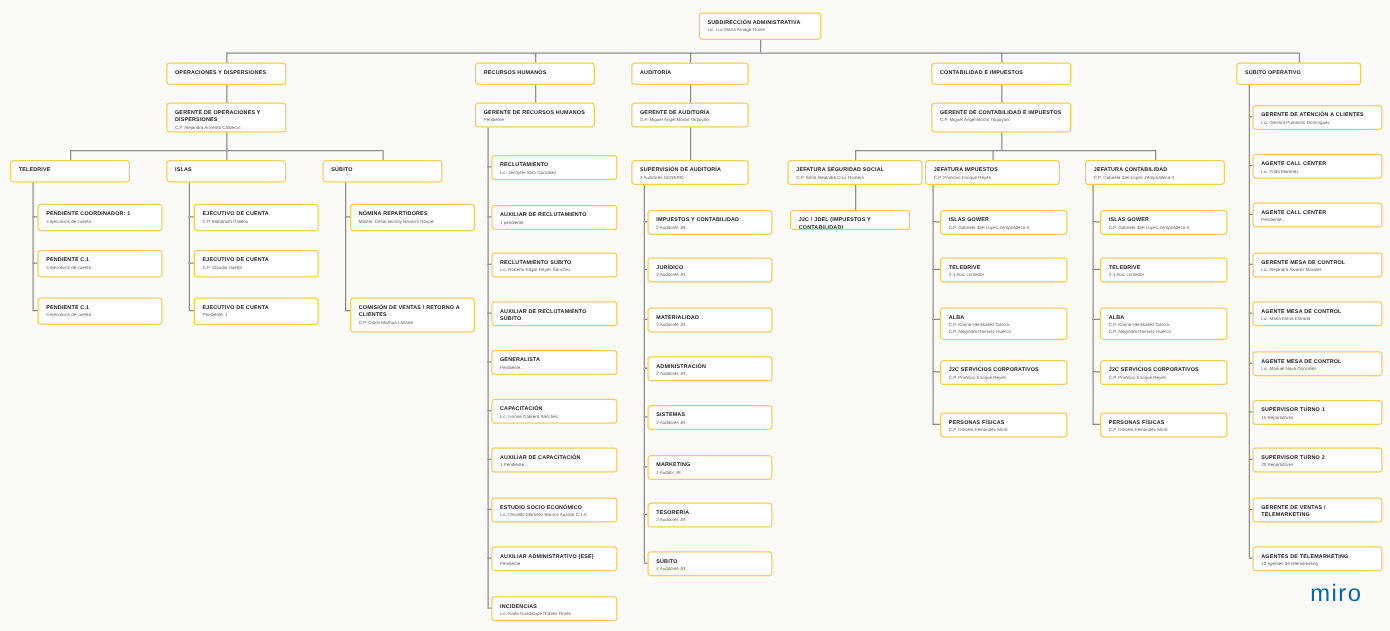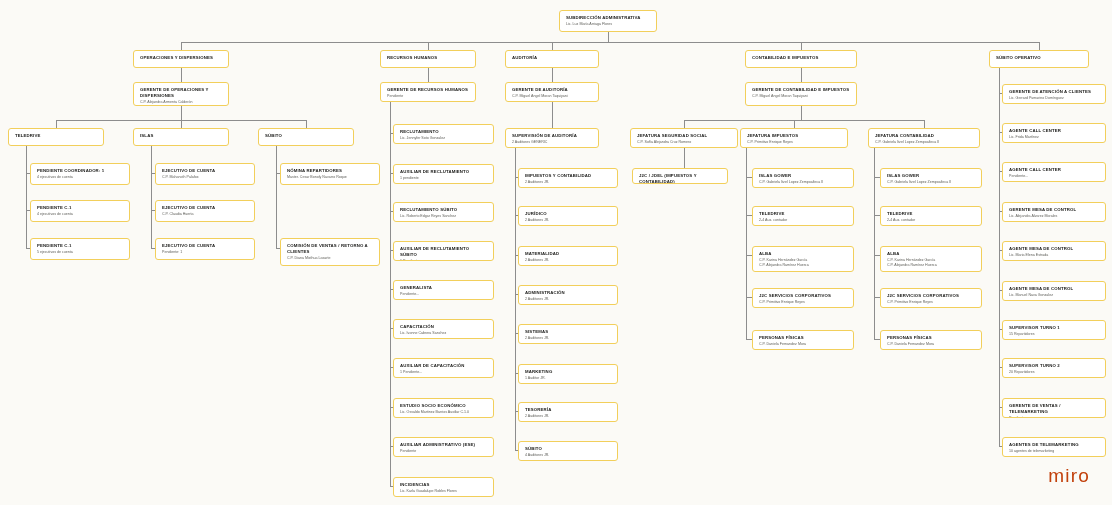--- a/index.html
+++ b/index.html
@@ -50,21 +50,21 @@
     color:#5d5d58;
     line-height:1.4;
     display:block;
   }
   
   .root{border-color:#f2cf5b;}
 
   
   #watermark{
     position:absolute;right:22px;bottom:18px;
-    font-size:19px;color:#c2410c;letter-spacing:1.2px;
+    font-size:19px;color:#0369a1;letter-spacing:1.2px;
     font-family:"Liberation Sans", sans-serif;
     user-select:none;
   }
 </style>
 </head>
 <body>
 
 <div id="canvas">
     <div class="node root" style="left: 559px; top: 10px; width: 98px; height: 22px;">
       <span class="t">SUBDIRECCIÓN ADMINISTRATIVA</span>

